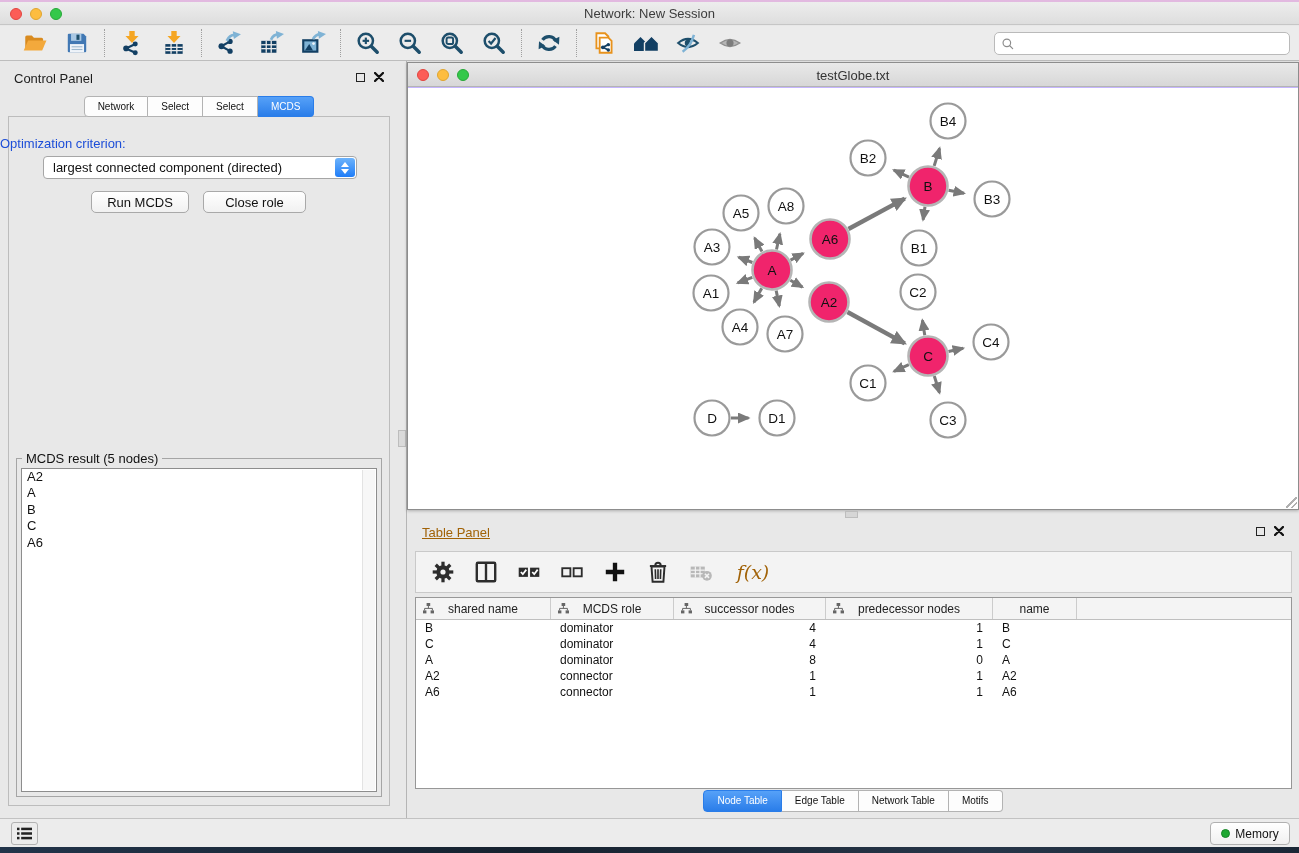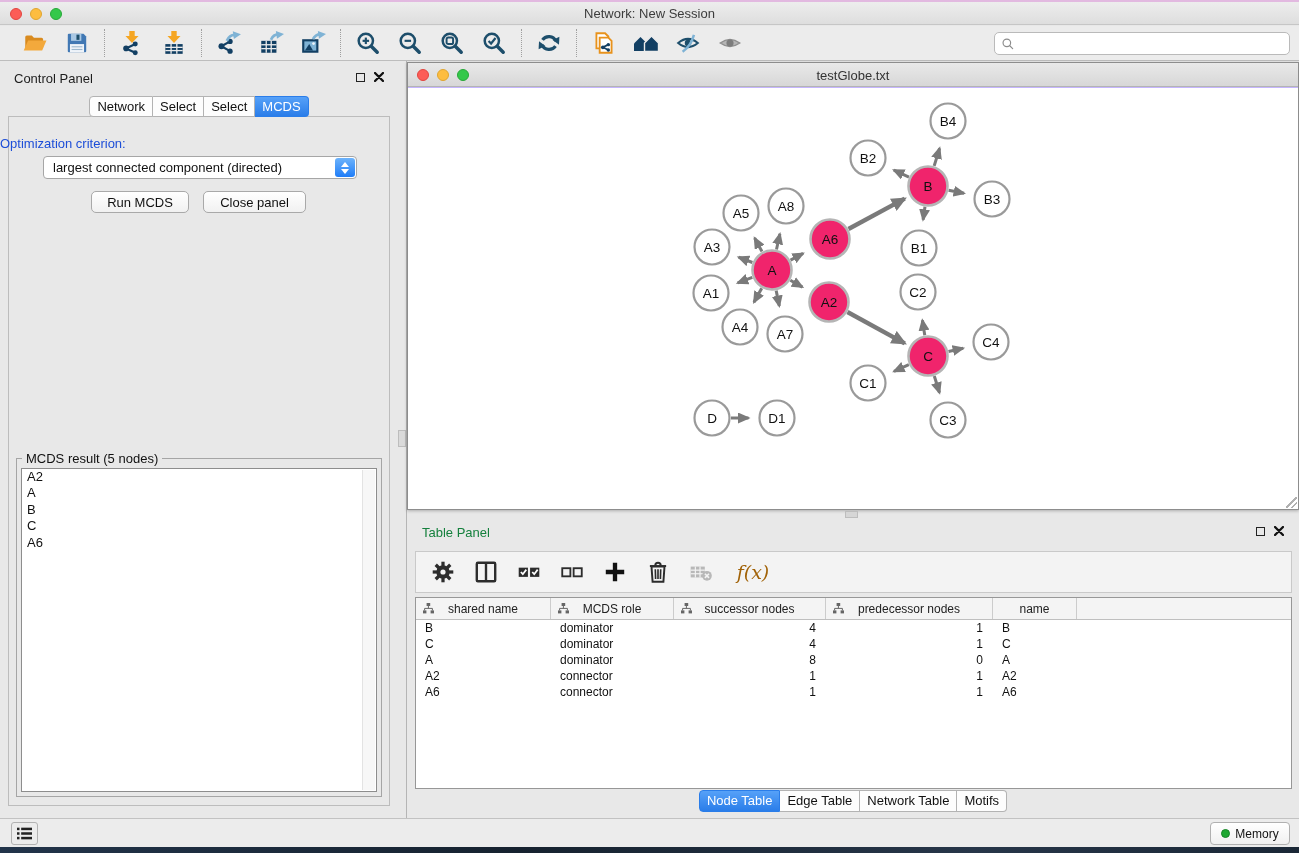--- a/index.html
+++ b/index.html
@@ -28,21 +28,21 @@
   .search-box svg { width:14px; height:14px; }
   .search-input { border:none; outline:none; flex:1; font-size:12px; height:18px; background:transparent; }
 
   
   .cp-header-title { position:absolute; left:14px; top:71px; font-size:13px; color:#1d1d1d; }
   .panel-ctl { position:absolute; display:flex; gap:9px; align-items:center; }
   .float-box { width:9px; height:9px; border:1.6px solid #222; background:transparent; display:inline-block; }
   .close-x svg { width:10px; height:10px; display:block; }
 
   .cp-tabs { position:absolute; left:0; top:96px; width:398px; display:flex; justify-content:center; }
-  .seg-tab { height:21px; line-height:19px; padding:0 7px; font-size:13px; background:#fdfdfd;
+  .seg-tab { height:21px; line-height:19px; padding:0 13px; font-size:10px; background:#fdfdfd;
              border:1px solid #b3b3b3; border-left:none; color:#111;text-align:center; }
   .seg-tab:first-child { border-left:1px solid #b3b3b3; border-radius:4px 0 0 4px; }
   .seg-tab:last-child { border-radius:0 4px 4px 0; }
   .seg-tab.active { background:linear-gradient(#56a1f8,#2a7de9); border-color:#2a7de9; color:#fff; }
 
   .cp-content { position:absolute; left:8px; top:116px; width:382px; height:690px;
                 border:1px solid #bcbcbc; background:#e8e8e8; }
   .opt-label { position:absolute; left:0; top:136px; width:398px; text-align:left; font-size:13px; color:#1d4ed8; }
   .dropdown { position:absolute; left:43px; top:156px; width:314px; height:23px; background:#fff;
               border:1px solid #a6a6a6; border-radius:4px; font-size:13px; line-height:21px;
@@ -74,21 +74,21 @@
   .net-titlebar .traffic { top:6px; left:9px; }
   .net-title-text { position:absolute; left:0; right:0; top:5px; text-align:center; font-size:13px; color:#333; }
   .net-canvas { position:absolute; left:0; top:25px; right:0; bottom:0; background:#fff; overflow:hidden; }
   .resize-grip { position:absolute; right:1px; bottom:1px; width:11px; height:11px;
     background:
       linear-gradient(135deg, transparent 45%, #b0b0b0 45%, #b0b0b0 55%, transparent 55%),
       linear-gradient(135deg, transparent 70%, #b0b0b0 70%, #b0b0b0 80%, transparent 80%);
   }
 
   
-  .tp-title { position:absolute; left:422px; top:525px; font-size:13px; color:#15803d; }
+  .tp-title { position:absolute; left:422px; top:525px; font-size:13px; color:#a16207;text-decoration:underline; }
   .tp-toolbar { position:absolute; left:415px; top:551px; width:877px; height:42px;
                 background:#f3f3f3; border:1px solid #c9c9c9; display:flex; align-items:center; gap:17px; padding-left:14px; }
   .tp-toolbar .tbtn { width:26px; height:26px; }
   .fx-label { font-size:19px; color:#a16207; font-family:"DejaVu Serif","Liberation Serif",serif; font-style:italic; }
 
   .tp-table { position:absolute; left:415px; top:597px; width:877px; height:192px; background:#fff;
               border:1px solid #979797; overflow:hidden; }
   .thead { display:flex; height:22px; background:#f4f4f4; border-bottom:1px solid #bfbfbf; }
   .th { position:relative; display:flex; align-items:center; justify-content:center;
         font-size:12px; color:#222; border-right:1px solid #cccccc; }
@@ -317,21 +317,21 @@
 
 <div class="opt-label">Optimization criterion:</div>
 <div class="dropdown">
   <span>largest connected component (directed)</span>
   <span class="dd-stepper">
     <span class="tri-up"></span>
       <span class="tri-dn"></span>
   </span>
 </div>
 <div class="cp-btn" style="left:91px; width:98px;">Run MCDS</div>
-<div class="cp-btn" style="left:203px; width:103px;">Close panel</div>
+<div class="cp-btn" style="left:203px; width:103px;">Close role</div>
 
 <div class="fieldset">
   <span class="fieldset-legend">MCDS result (5 nodes)</span>
   <div class="result-list" id="result-list">
     <div class="result-scroll"></div>
   <div class="result-item">A2</div>
       <div class="result-item">A</div>
       <div class="result-item">B</div>
       <div class="result-item">C</div>
       <div class="result-item">A6</div>

